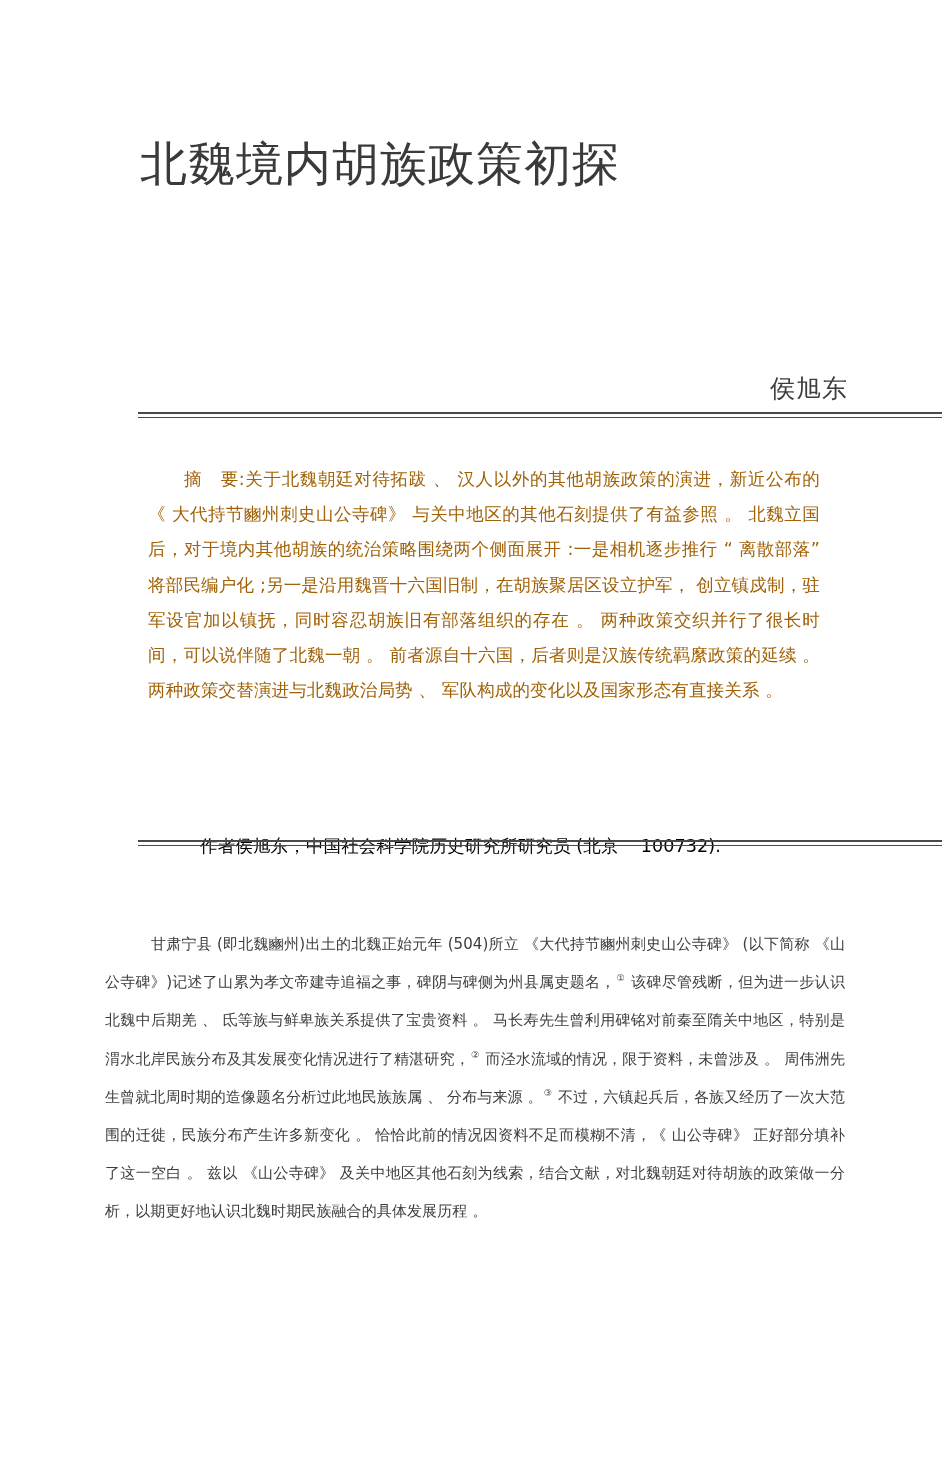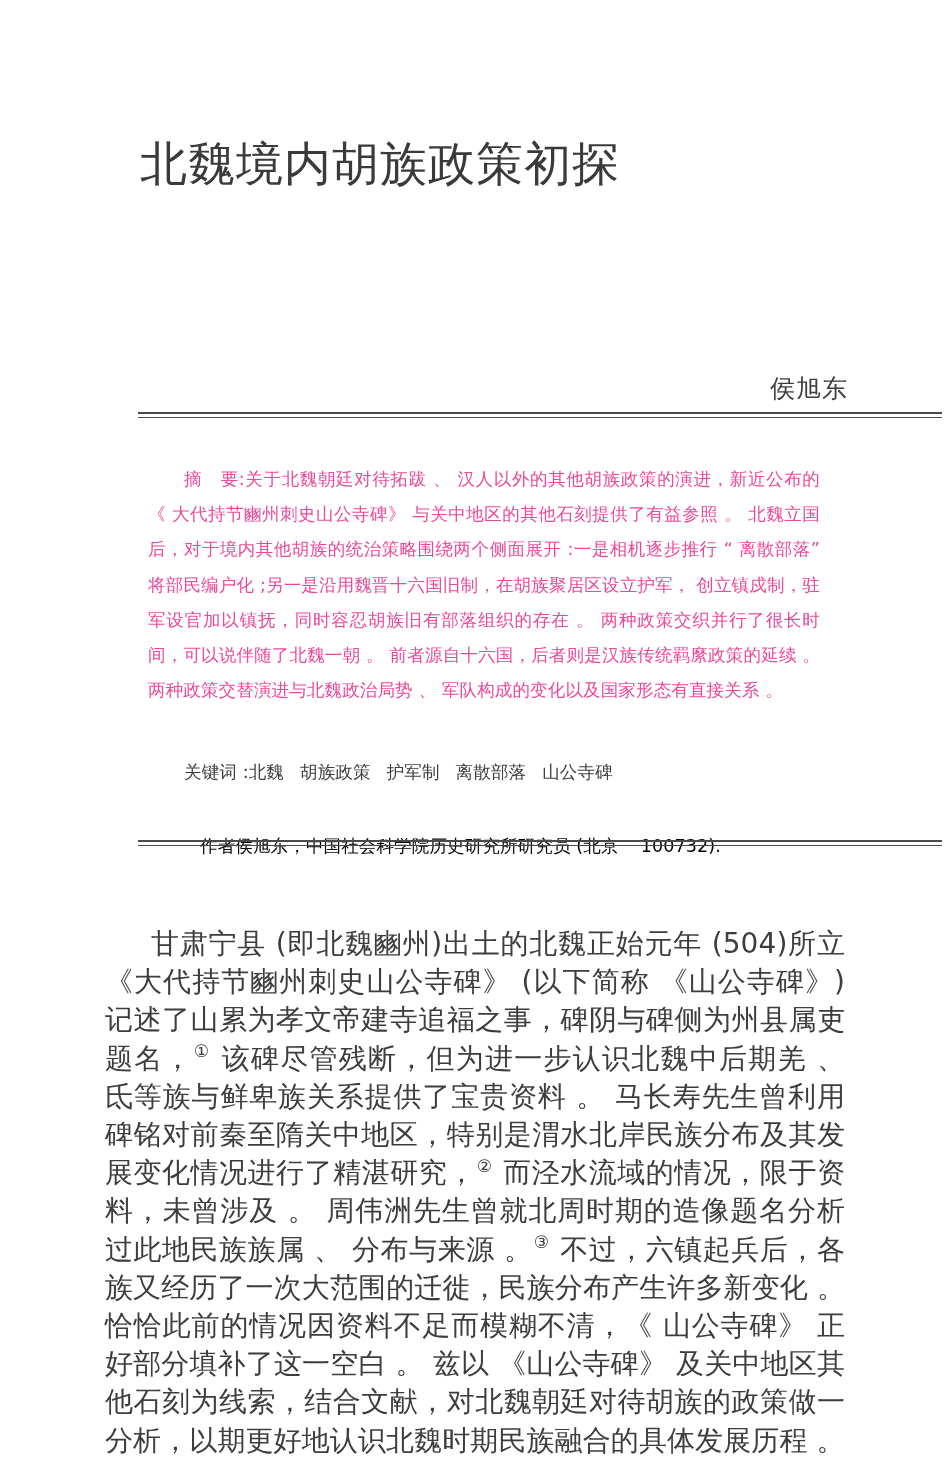--- a/index.html
+++ b/index.html
@@ -98,21 +98,21 @@
     top: 462px;
     width: 672px;
   }
   .abstract-para {
     font-size: 17.5px;
     line-height: 35.2px;
     text-align: justify;
     text-justify: inter-ideograph;
     margin: 0;
     text-indent: 36px;
-    color: #ec4899;
+    color: #a16207;
     letter-spacing: 0.15px;
   }
   .gap-wide { display: inline-block; width: 18px; }
 
   .keywords {
     position: absolute;
     left: 148px;
     top: 755px;
     width: 672px;
     font-size: 17.5px;
@@ -139,21 +139,21 @@
   .aff-gap { display: inline-block; width: 22px; }
 
   
   .body-block {
     position: absolute;
     left: 105px;
     top: 925px;
     width: 740px;
   }
   .body-para {
-    font-size: 28px;
+    font-size: 15px;
     line-height: 38.2px;
     text-align: justify;
     text-justify: inter-ideograph;
     margin: 0;
     text-indent: 46px;
     color: #3d3d3d;
     letter-spacing: 0.1px;
   }
   sup.fn {
     font-size: 0.62em;
@@ -172,21 +172,20 @@
   </div>
 
   <div class="author-line">侯旭东</div>
 
   <div class="rule-double rule-top"></div>
 
   <div class="abstract-block">
     <p class="abstract-para"><span>摘</span><span class="gap-wide"></span><span>要</span><span>:</span><span>关于北魏朝廷对待拓跋 、 汉人以外的其他胡族政策的演进，新近公布的 《 大代持节豳州刺史山公寺碑》 与关中地区的其他石刻提供了有益参照 。 北魏立国后，对于境内其他胡族的统治策略围绕两个侧面展开 :一是相机逐步推行 “ 离散部落” 将部民编户化 ;另一是沿用魏晋十六国旧制，在胡族聚居区设立护军， 创立镇戍制，驻军设官加以镇抚，同时容忍胡族旧有部落组织的存在 。 两种政策交织并行了很长时间，可以说伴随了北魏一朝 。 前者源自十六国，后者则是汉族传统羁縻政策的延续 。 两种政策交替演进与北魏政治局势 、 军队构成的变化以及国家形态有直接关系 。</span></p>
   </div>
 
-  <p class="keywords"><span>关键词 :</span><span>北魏</span><span class="kw-sep"></span><span>胡族政策</span><span class="kw-sep"></span><span>护军制</span><span class="kw-sep"></span><span>离散部落</span><span class="kw-sep"></span><span>山公寺碑</span></p>
 
   <p class="affiliation"><span>作者侯旭东，中国社会科学院历史研究所研究员 (北京</span><span class="aff-gap"></span><span>100732).</span></p>
 
   <div class="rule-double rule-bottom"></div>
 
   <div class="body-block">
     <p class="body-para"><span>甘肃宁县 (即北魏豳州)出土的北魏正始元年 (504)所立 《大代持节豳州刺史山公寺碑》 (以下简称 《山公寺碑》)记述了山累为孝文帝建寺追福之事，碑阴与碑侧为州县属吏题名，</span><sup class="fn">①</sup><span> 该碑尽管残断，但为进一步认识北魏中后期羌 、 氐等族与鲜卑族关系提供了宝贵资料 。 马长寿先生曾利用碑铭对前秦至隋关中地区，特别是渭水北岸民族分布及其发展变化情况进行了精湛研究，</span><sup class="fn">②</sup><span> 而泾水流域的情况，限于资料，未曾涉及 。 周伟洲先生曾就北周时期的造像题名分析过此地民族族属 、 分布与来源 。</span><sup class="fn">③</sup><span> 不过，六镇起兵后，各族又经历了一次大范围的迁徙，民族分布产生许多新变化 。 恰恰此前的情况因资料不足而模糊不清，《 山公寺碑》 正好部分填补了这一空白 。 兹以 《山公寺碑》 及关中地区其他石刻为线索，结合文献，对北魏朝廷对待胡族的政策做一分析，以期更好地认识北魏时期民族融合的具体发展历程 。</span></p>
   </div>
 
 </div>

